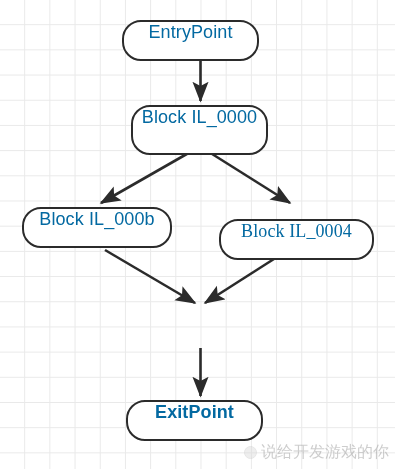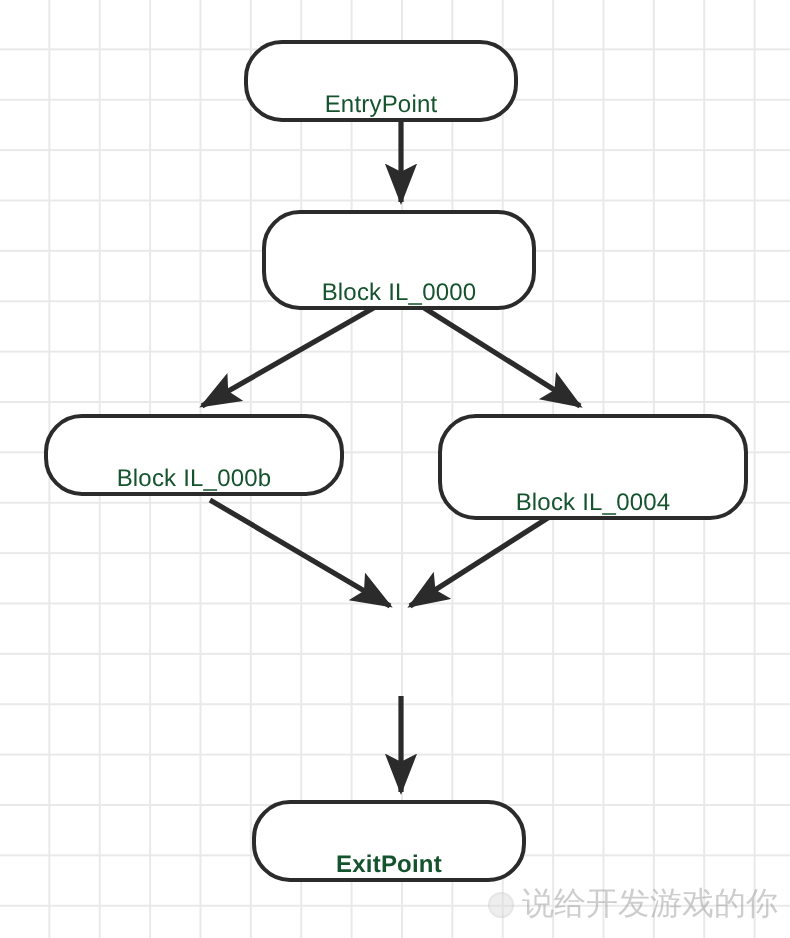--- a/index.html
+++ b/index.html
@@ -28,32 +28,32 @@
     height: 469px;
     pointer-events: none;
   }
   .node {
     position: absolute;
     box-sizing: border-box;
     background: #ffffff;
     border: 2px solid #2b2b2b;
     border-radius: 19px;
     display: flex;
-    align-items: flex-end;
+    align-items: flex-start;
     justify-content: center;
-    color: #14532d;
-    font-size: 12px;
+    color: #0369a1;
+    font-size: 18px;
     letter-spacing: 0.1px;
     white-space: nowrap;
     z-index: 2;
   }
   #node-entry   { left: 122px; top: 20px;  width: 137px; height: 41px; }
   #node-b0000   { left: 131px; top: 105px; width: 137px; height: 50px; }
   #node-b000b   { left: 22px;  top: 207px; width: 150px; height: 41px; }
-  #node-b0004   { left: 219px; top: 207px; width: 155px; height: 53px; }
+  #node-b0004   { left: 219px; top: 219px; width: 155px; height: 41px; font-family: Liberation Serif, serif; }
   #node-b0010   { left: 131px; top: 307px; width: 141px; height: 41px; }
   #node-exit    { left: 126px; top: 400px; width: 137px; height: 41px; font-weight: bold; }
 
   #watermark {
     position: absolute;
     right: 6px;
     bottom: 6px;
     display: flex;
     align-items: center;
     gap: 4px;

